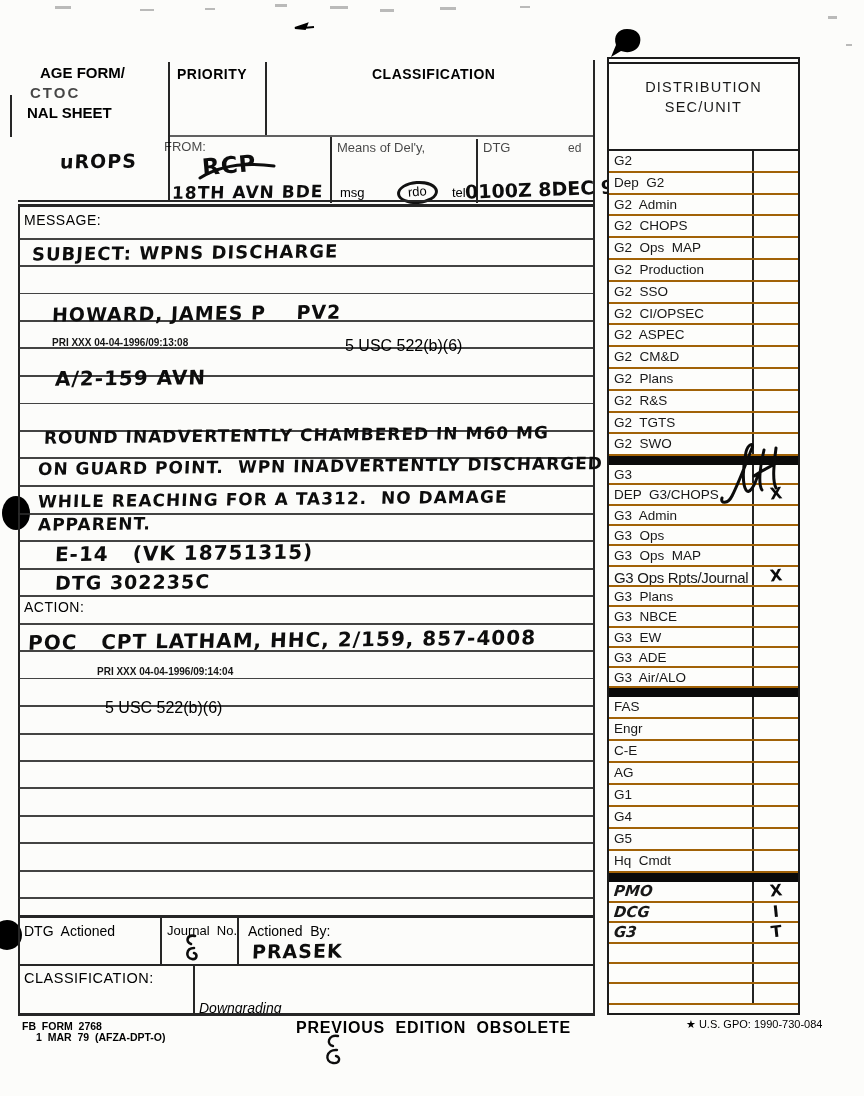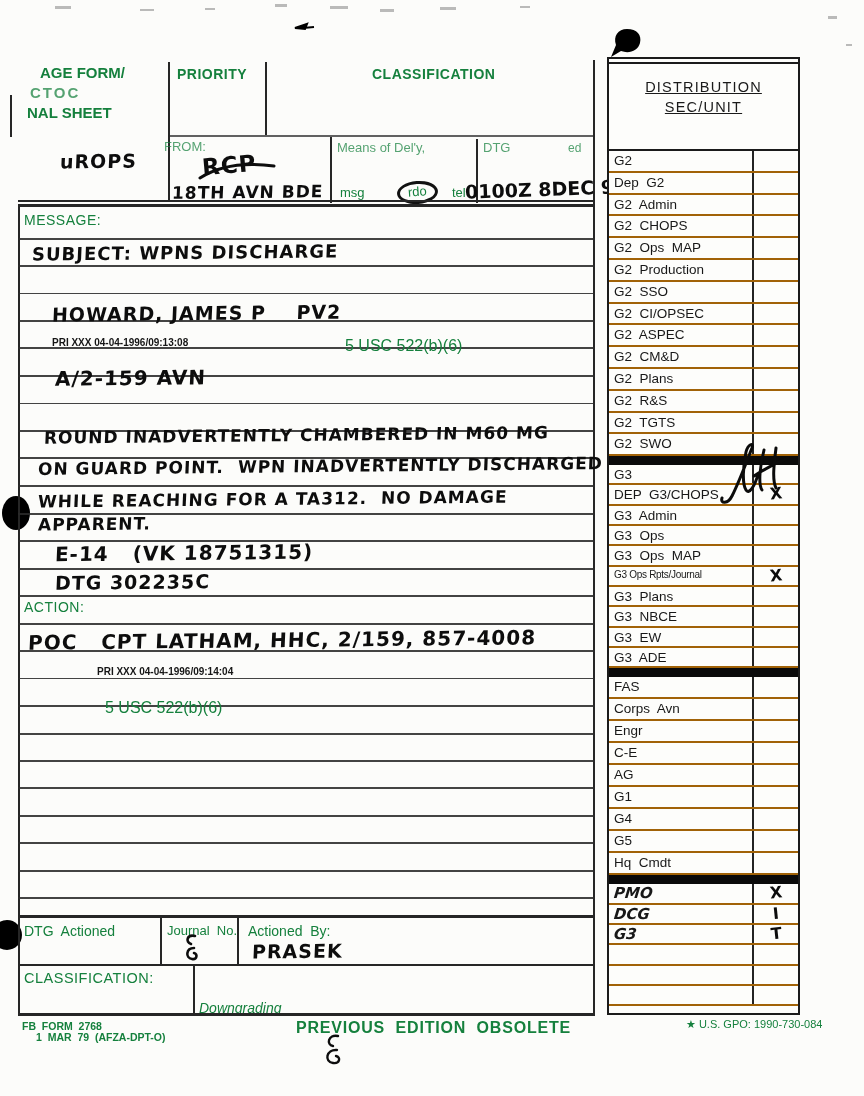--- a/index.html
+++ b/index.html
@@ -1,46 +1,46 @@
 <!DOCTYPE html>
 <html><head>
 <meta charset="utf-8">
 <style>
   html,body{margin:0;padding:0;background:#e8e8e6;}
   .page{position:relative;width:864px;height:1096px;background:#fcfcfa;overflow:hidden;
         font-family:"Liberation Sans",sans-serif;color:#1c1c1c;}
   .hline{position:absolute;background:#262626;}
   .vline{position:absolute;background:#262626;}
-  .lbl{position:absolute;font-family:"Liberation Sans",sans-serif;color:#15803d;white-space:pre;}
+  .lbl{position:absolute;font-family:"Liberation Sans",sans-serif;color:#000000;white-space:pre;}
   .faded{opacity:.72;}
   .hw{position:absolute;font-family:"DejaVu Sans",sans-serif;font-weight:700;color:#0d0d0d;
       white-space:pre;letter-spacing:1px;transform:rotate(-.6deg) skewX(-3deg);}
   .stamp{position:absolute;font-family:"Liberation Sans",sans-serif;font-weight:700;
          font-size:10px;color:#161616;white-space:pre;}
   .ruled{position:absolute;left:18px;top:212px;width:577px;height:705px;opacity:.88;
          background:repeating-linear-gradient(to bottom,transparent 0 25.5px,#2a2a2a 25.5px 27.5px);}
   .speck{position:absolute;background:#6a6a6a;opacity:.45;}
   .blob{position:absolute;background:#000;border-radius:50%;}
   .circle-rdo{border:3px solid #111;border-radius:50%;padding:0 8px 2px 8px;display:inline-block;
               transform:rotate(-4deg);}
   
   .dist{position:absolute;left:607px;top:57px;width:193px;height:958px;border:2px solid #1b1b1b;
         box-sizing:border-box;background:#fdfdfb;}
   .dist-topline{position:absolute;left:0;right:0;top:3px;height:2px;background:#1b1b1b;}
   .dist-header{position:absolute;left:0;right:0;top:6px;height:72px;border-bottom:2px solid #1b1b1b;
                text-align:center;padding-top:12px;box-sizing:content-box;}
-  .dist-header div{font-size:14.5px;letter-spacing:1.2px;line-height:20px;color:#1a1a1a;text-decoration:underline;}
+  .dist-header div{font-size:14.5px;letter-spacing:1.2px;line-height:20px;color:#1a1a1a;}
   .dist-rows{position:absolute;left:0;right:0;top:92px;bottom:0;}
   .dist-row{display:flex;border-bottom:2px solid #a16207;box-sizing:border-box;}
   .sec-g2 .dist-row{height:21.8px;}
   .sec-g3 .dist-row{height:20.3px;}
   .sec-staff .dist-row{height:22px;}
   .sec-manual .dist-row{height:20.4px;}
   .dist-label{flex:1;font-size:13.5px;padding:2px 0 0 5px;white-space:pre;overflow:hidden;color:#181818;}
-  .dist-label.tight{font-size:10px;letter-spacing:-.3px;}
+  .dist-label.tight{font-size:15px;letter-spacing:-.3px;}
   .dist-label.hw-label{font-family:"DejaVu Sans",sans-serif;font-weight:700;font-style:italic;
                        font-size:15px;padding-top:0;transform:skewX(-6deg);}
   .dist-check{width:46px;border-left:2px solid #232323;box-sizing:border-box;text-align:center;position:relative;}
   .hw-mark{font-family:"DejaVu Sans",sans-serif;font-weight:700;font-size:16px;color:#0c0c0c;
            display:inline-block;transform:rotate(-6deg);line-height:18px;}
   .dist-divider{height:9px;background:#0a0a0a;}
   svg{position:absolute;overflow:visible;}
 </style>
 </head>
 <body>
@@ -273,32 +273,32 @@
     <div class="dist-row">
       <div class="dist-label">G3  EW</div>
       <div class="dist-check"></div>
     </div>
 
     <div class="dist-row">
       <div class="dist-label">G3  ADE</div>
       <div class="dist-check"></div>
     </div>
 
+    <div class="dist-row">
+      <div class="dist-label">G3  Air/ALO</div>
+      <div class="dist-check"></div>
+    </div>
   </div>
         <div class="dist-divider"></div>
         <div class="sec-staff">
     <div class="dist-row">
       <div class="dist-label">FAS</div>
       <div class="dist-check"></div>
     </div>
 
-    <div class="dist-row">
-      <div class="dist-label">Corps  Avn</div>
-      <div class="dist-check"></div>
-    </div>
 
     <div class="dist-row">
       <div class="dist-label">Engr</div>
       <div class="dist-check"></div>
     </div>
 
     <div class="dist-row">
       <div class="dist-label">C-E</div>
       <div class="dist-check"></div>
     </div>

